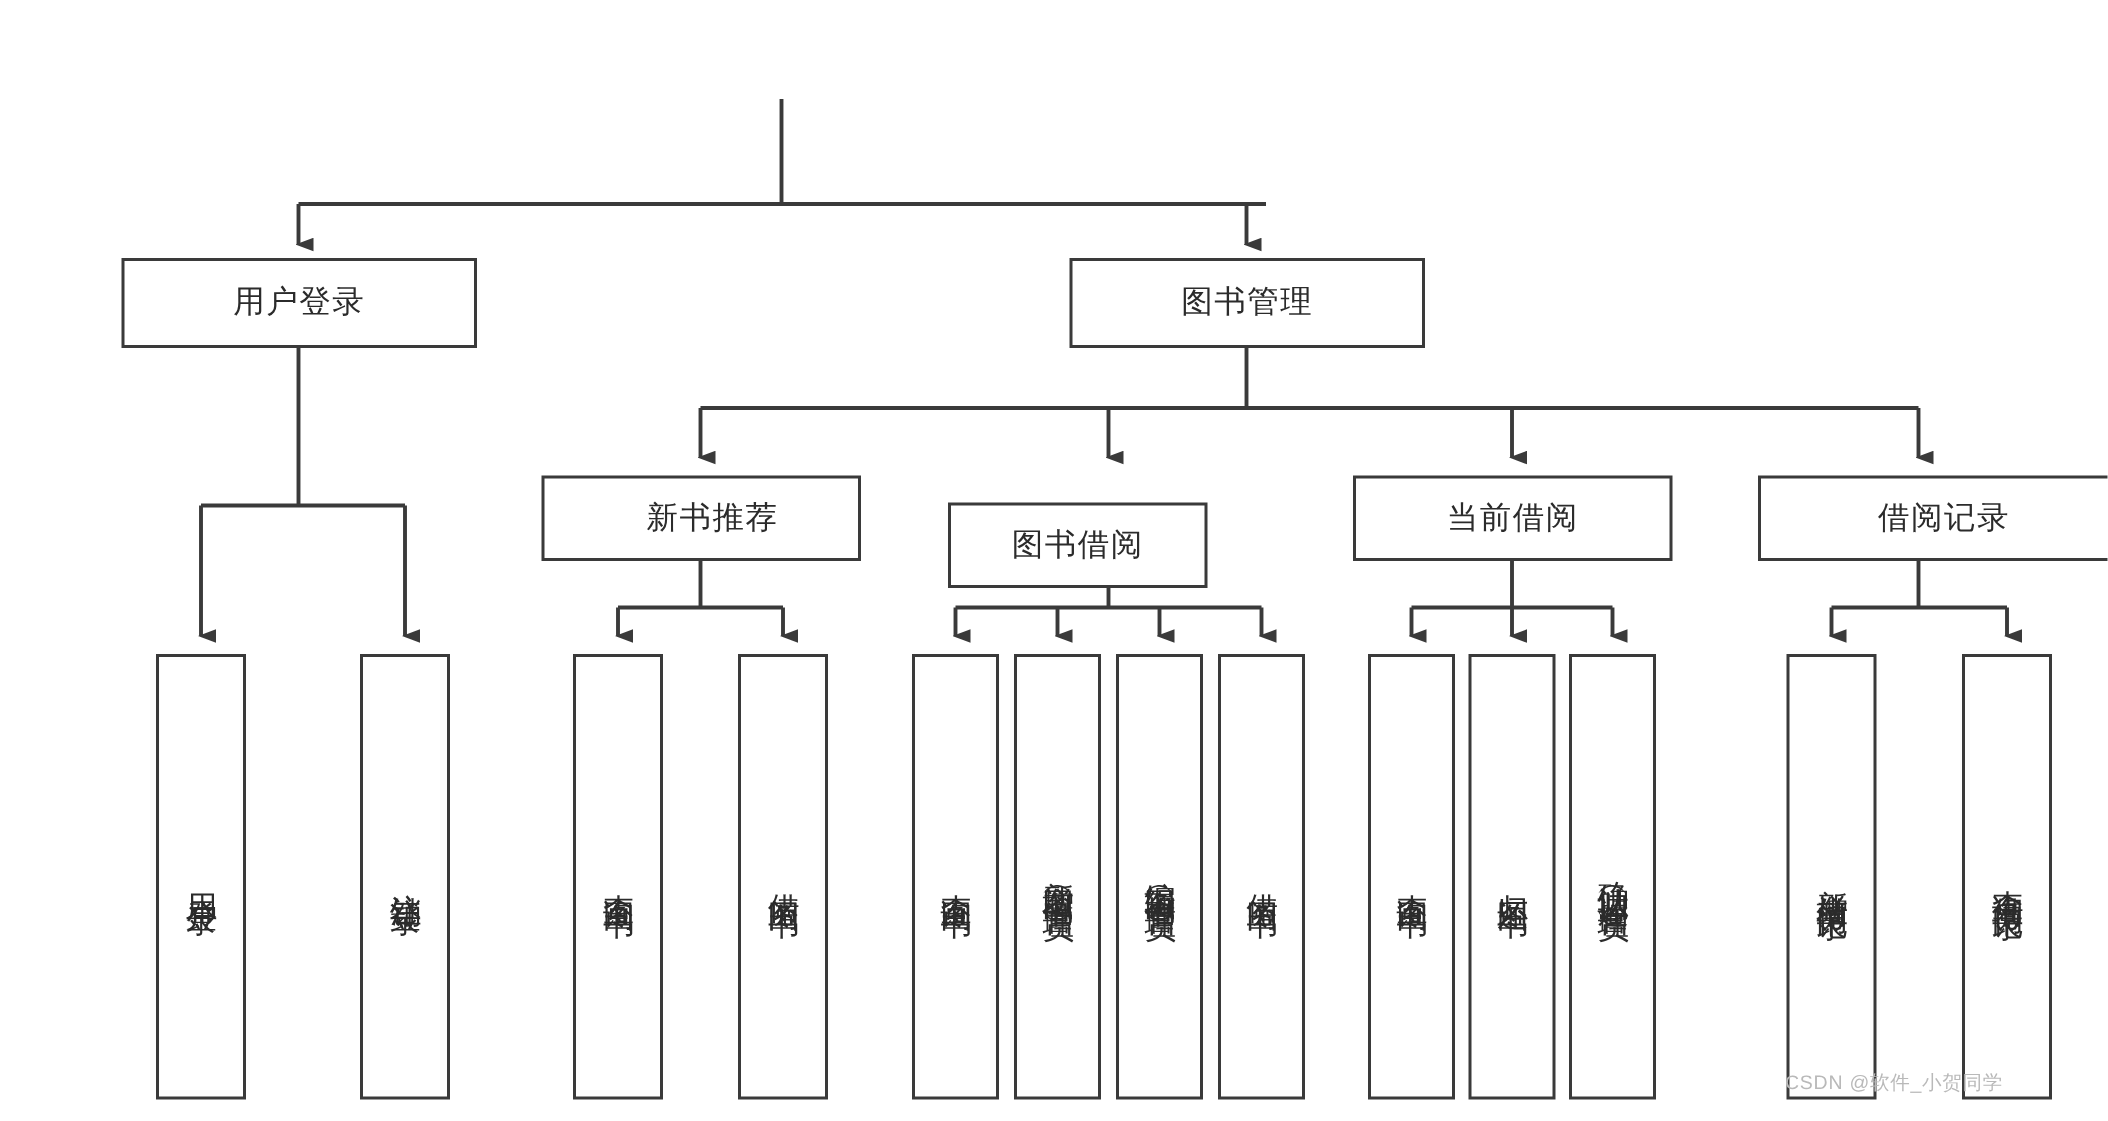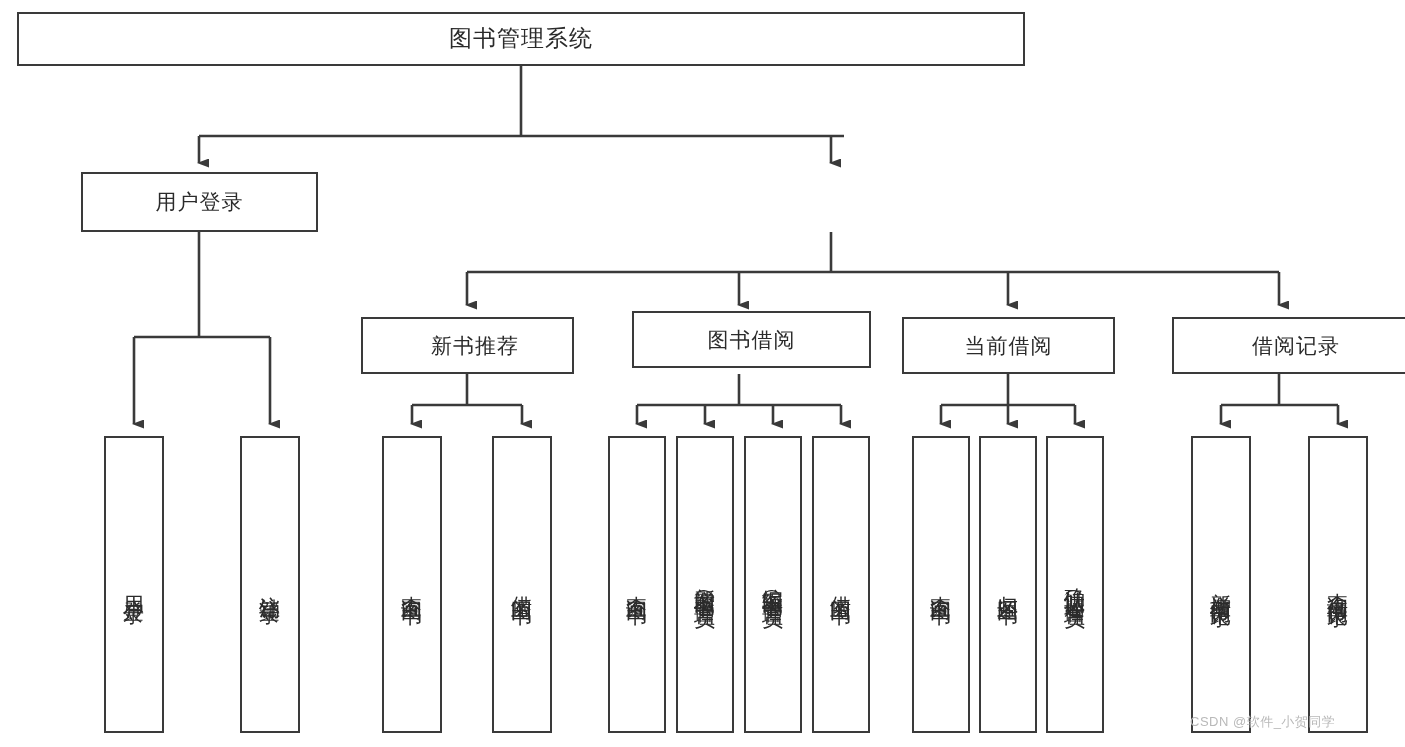--- a/index.html
+++ b/index.html
@@ -121,32 +121,32 @@
       <path d="M1008,405 L1008,424" marker-end="url(#arrow)"></path>
       <path d="M1075,405 L1075,424" marker-end="url(#arrow)"></path>
 
       <path d="M1279,374 L1279,405"></path>
       <path d="M1221,405 L1338,405"></path>
       <path d="M1221,405 L1221,424" marker-end="url(#arrow)"></path>
       <path d="M1338,405 L1338,424" marker-end="url(#arrow)"></path>
     </g>
   </svg>
 
-  <div class="node horizontal root" style="left:17px; top:12px; width:1008px; height:54px;">
-    <span class="label">图书管理系统</span>
-  </div>
 
   <div class="node horizontal" style="left:81px; top:172px; width:237px; height:60px;">
     <span class="label">用户登录</span>
   </div>
+  <div class="node horizontal" style="left:713px; top:172px; width:237px; height:60px;">
+    <span class="label">图书管理</span>
+  </div>
 
   <div class="node horizontal" style="left:361px; top:317px; width:213px; height:57px;padding-left:15px;">
     <span class="label">新书推荐</span>
   </div>
-  <div class="node horizontal" style="left:632px; top:311px; width:239px; height:57px;">
+  <div class="node horizontal" style="left:632px; top:335px; width:173px; height:57px;">
     <span class="label">图书借阅</span>
   </div>
   <div class="node horizontal" style="left:902px; top:317px; width:213px; height:57px;text-align:center;">
     <span class="label">当前借阅</span>
   </div>
   <div class="node horizontal" style="left:1172px; top:317px; width:248px; height:57px;">
     <span class="label">借阅记录</span>
   </div>
 
   <div class="node vertical" style="left:104px; top:436px; width:60px; height:297px;">

